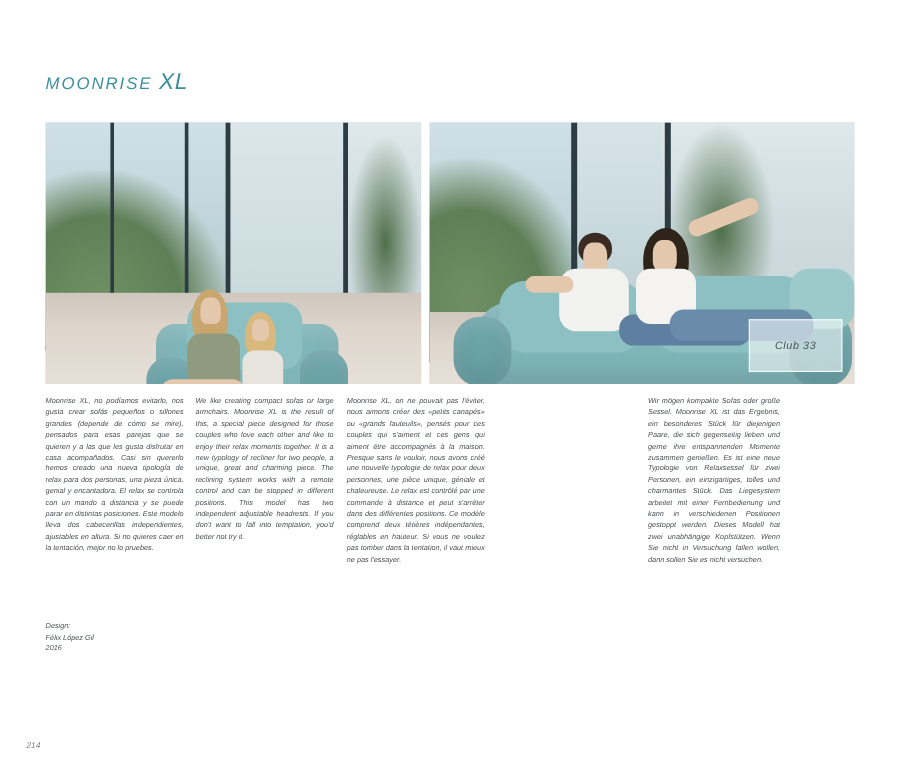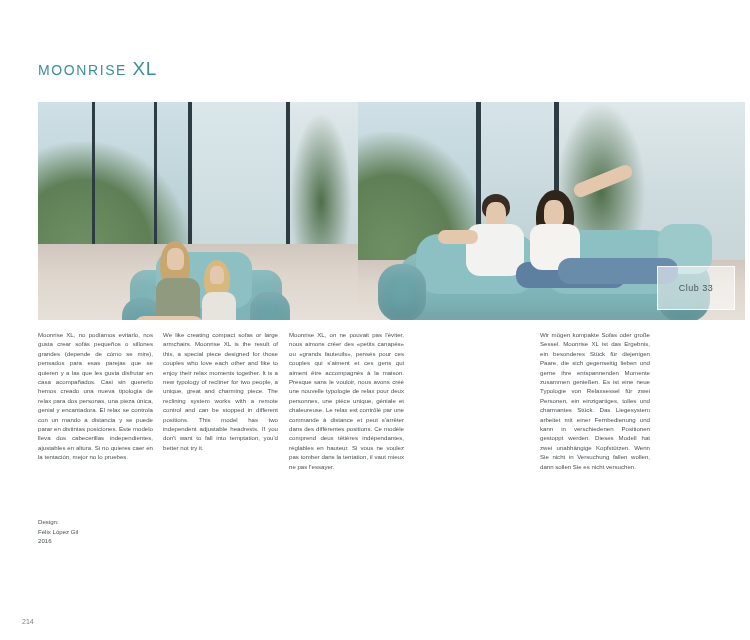--- a/index.html
+++ b/index.html
@@ -11,20 +11,21 @@
     height: 640px;
     background: #ffffff;
     font-family: "Liberation Sans", sans-serif;
     overflow: hidden;
   }
   .page {
     position: relative;
     width: 618px;
     height: 640px;
     background: #ffffff;
+    font-style: italic;
   }
 
   
   .title {
     position: absolute;
     left: 38px;
     top: 58px;
     font-size: 17px;
     letter-spacing: 1.2px;
     color: #3c8f9d;
@@ -37,21 +38,20 @@
   .title .big {
     font-size: 19px;
     letter-spacing: 0.5px;
   }
 
   
   .photo {
     position: absolute;
     overflow: hidden;
     background: #cfd9dc;
-    padding-left: 33px;
   }
   .photo-left {
     left: 38px;
     top: 102px;
     width: 313px;
     height: 218px;
   }
   .photo-right {
     left: 358px;
     top: 102px;

